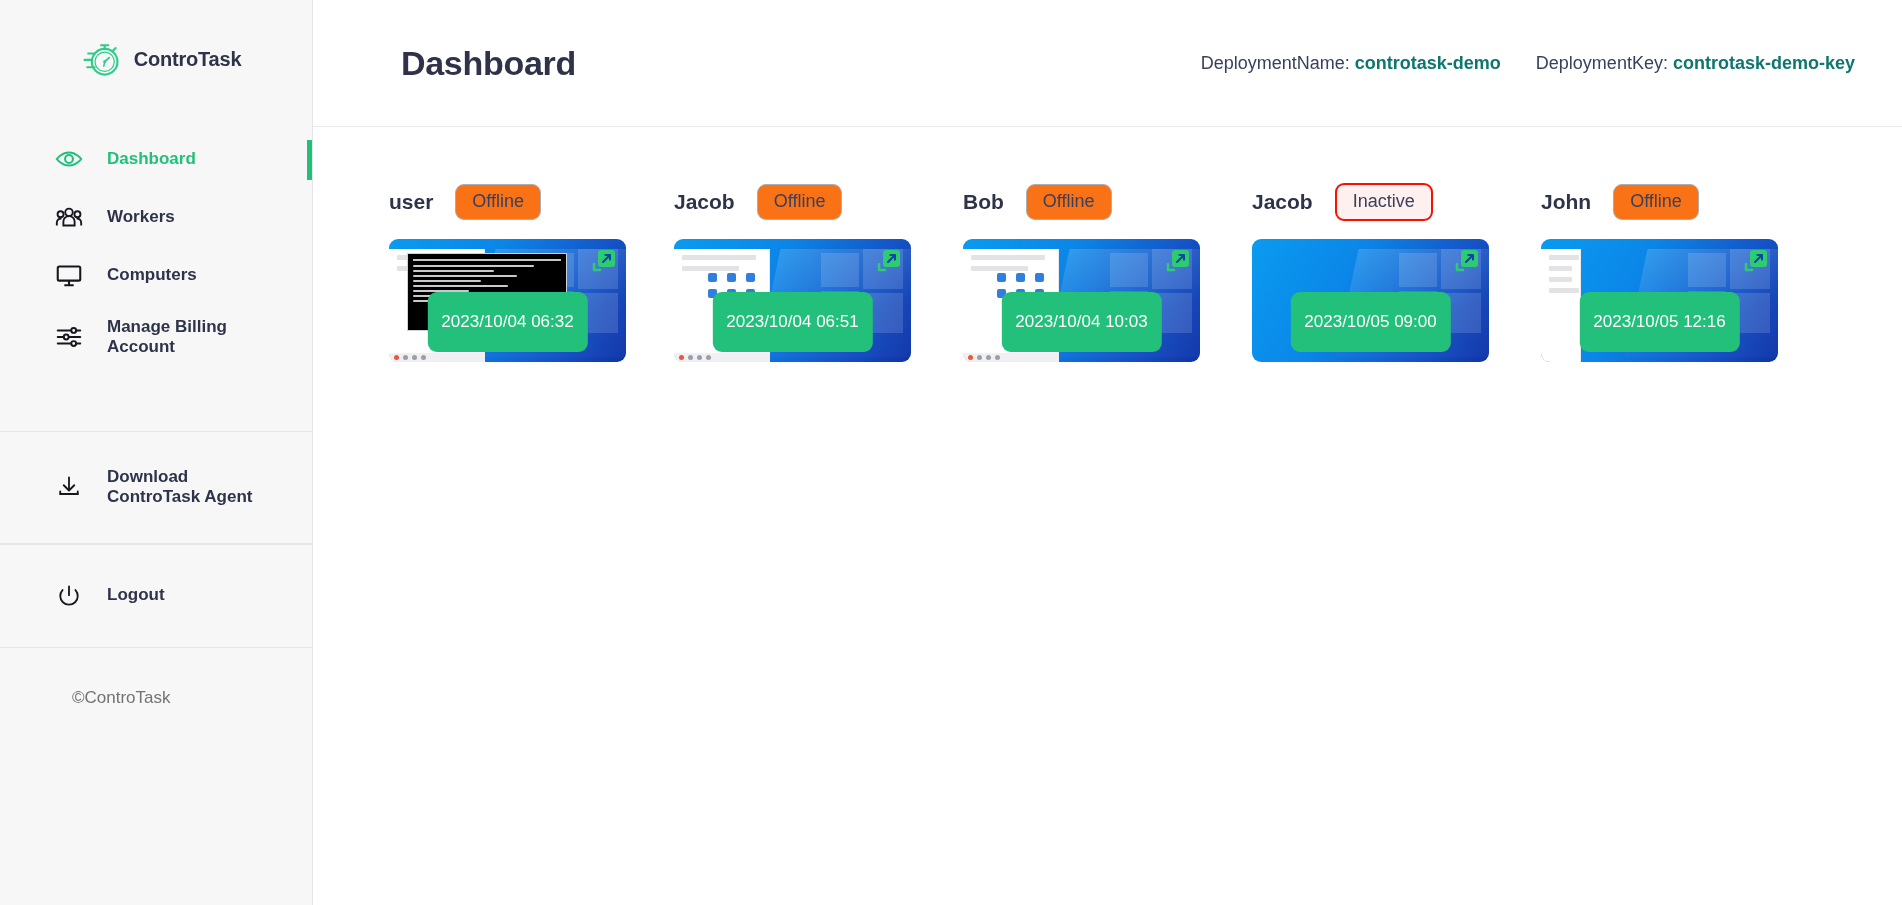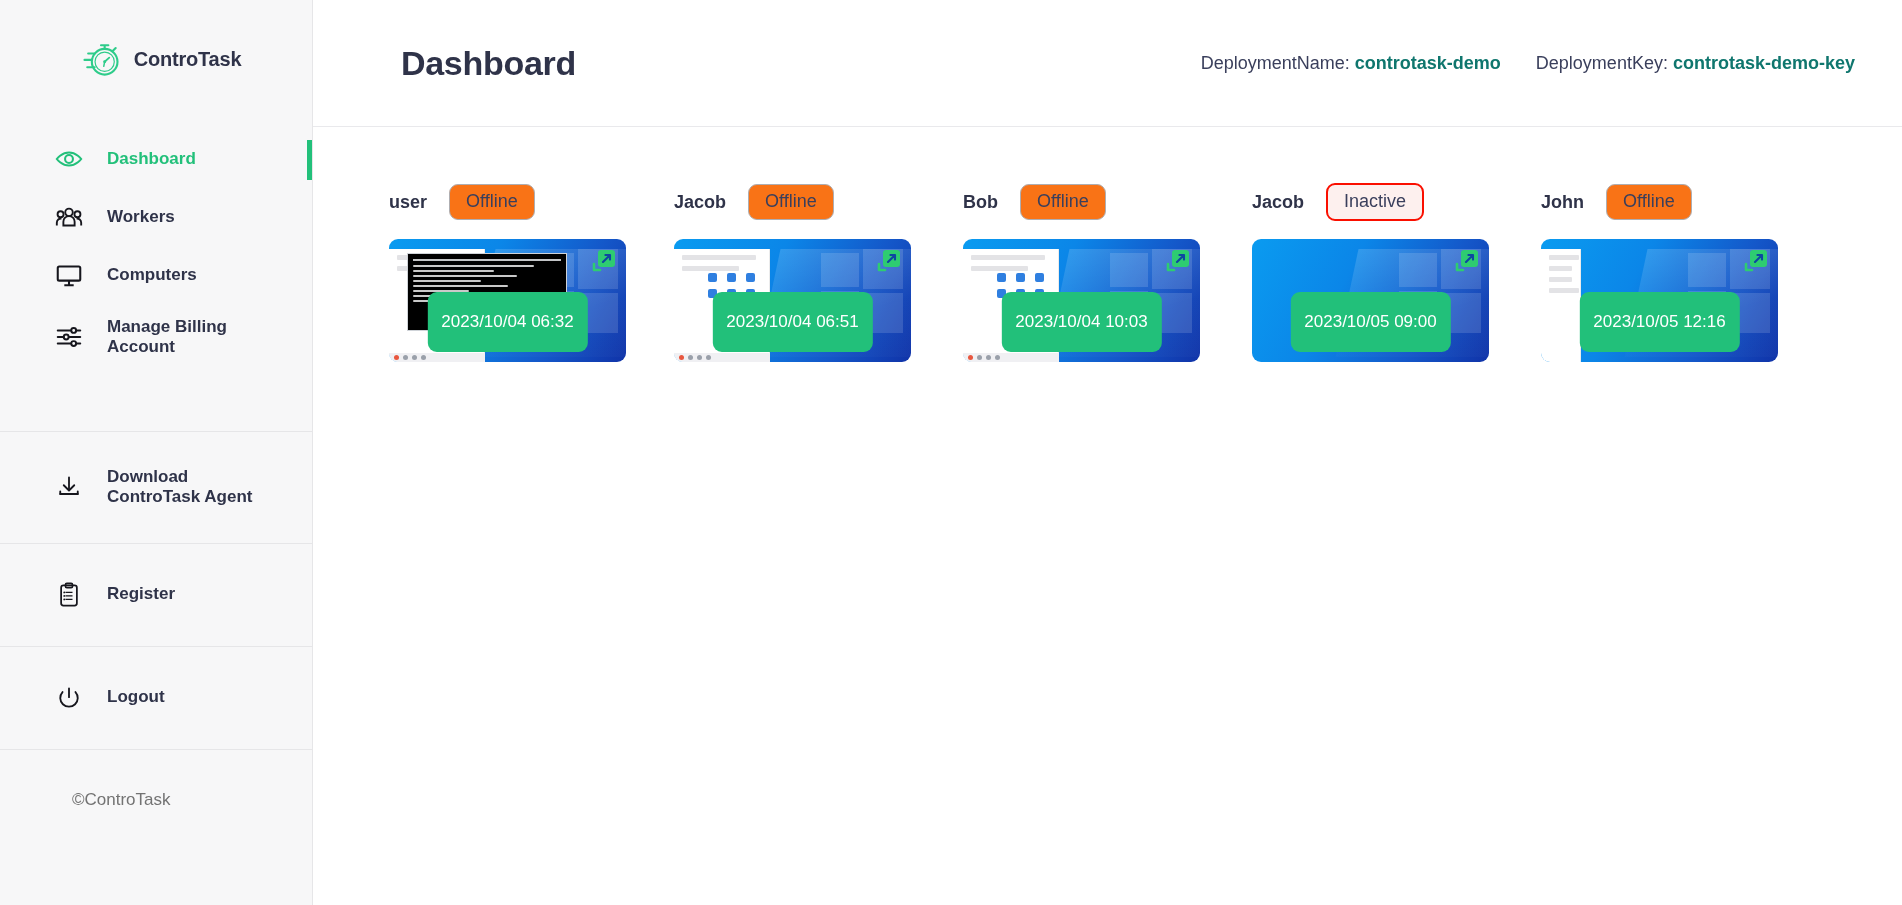--- a/index.html
+++ b/index.html
@@ -77,21 +77,21 @@
     padding:52px 0 0 0;
     gap:0;
   }
   .card { width:289px; flex:0 0 289px; position:relative; }
   .card-head {
     display:flex; align-items:center; gap:22px;
     padding-left:72px;
     height:46px;
   }
   .card.first .card-head { padding-left:76px; }
-  .worker-name { font-size:18px; font-weight:bold; color:#2f3349; }
+  .worker-name { font-size:21px; font-weight:bold; color:#2f3349; }
   .badge {
     font-size:18px;
     padding:7px 16px;
     border-radius:9px;
     line-height:1.1;
     white-space:nowrap;
     cursor:pointer;
   }
   .badge.offline {
     color:#3a3f5c;
@@ -287,39 +287,20 @@
               <path d="M6 24v-3M26 24v-3"></path>
             </g>
           </svg>
         </span>
         <span class="nav-label">Download ControTask Agent</span>
       </div>
     </div>
 
     <div class="divider"></div>
 
-    <div class="nav-group">
-      <div class="nav-item">
-        <span class="nav-icon">
-          <svg viewBox="0 0 32 32" width="28" height="28">
-            <g fill="none" stroke="#16161d" stroke-width="2">
-              <rect x="7" y="5" width="18" height="23" rx="2.6"></rect>
-              <rect x="12" y="2.6" width="8" height="5" rx="1.6"></rect>
-              <path d="M12 13h8M12 17h8M12 21h8" stroke-width="1.7"></path>
-            </g>
-            <g fill="#16161d">
-              <circle cx="10.6" cy="13" r="1.1"></circle>
-              <circle cx="10.6" cy="17" r="1.1"></circle>
-              <circle cx="10.6" cy="21" r="1.1"></circle>
-            </g>
-          </svg>
-        </span>
-        <span class="nav-label">Register</span>
-      </div>
-    </div>
 
     <div class="divider"></div>
 
     <div class="nav-group">
       <div class="nav-item">
         <span class="nav-icon">
           <svg viewBox="0 0 32 32" width="28" height="28">
             <g fill="none" stroke="#16161d" stroke-width="2.1" stroke-linecap="round">
               <path d="M16 5v10"></path>
               <path d="M23.4 9.2a10 10 0 1 1-14.8 0"></path>

